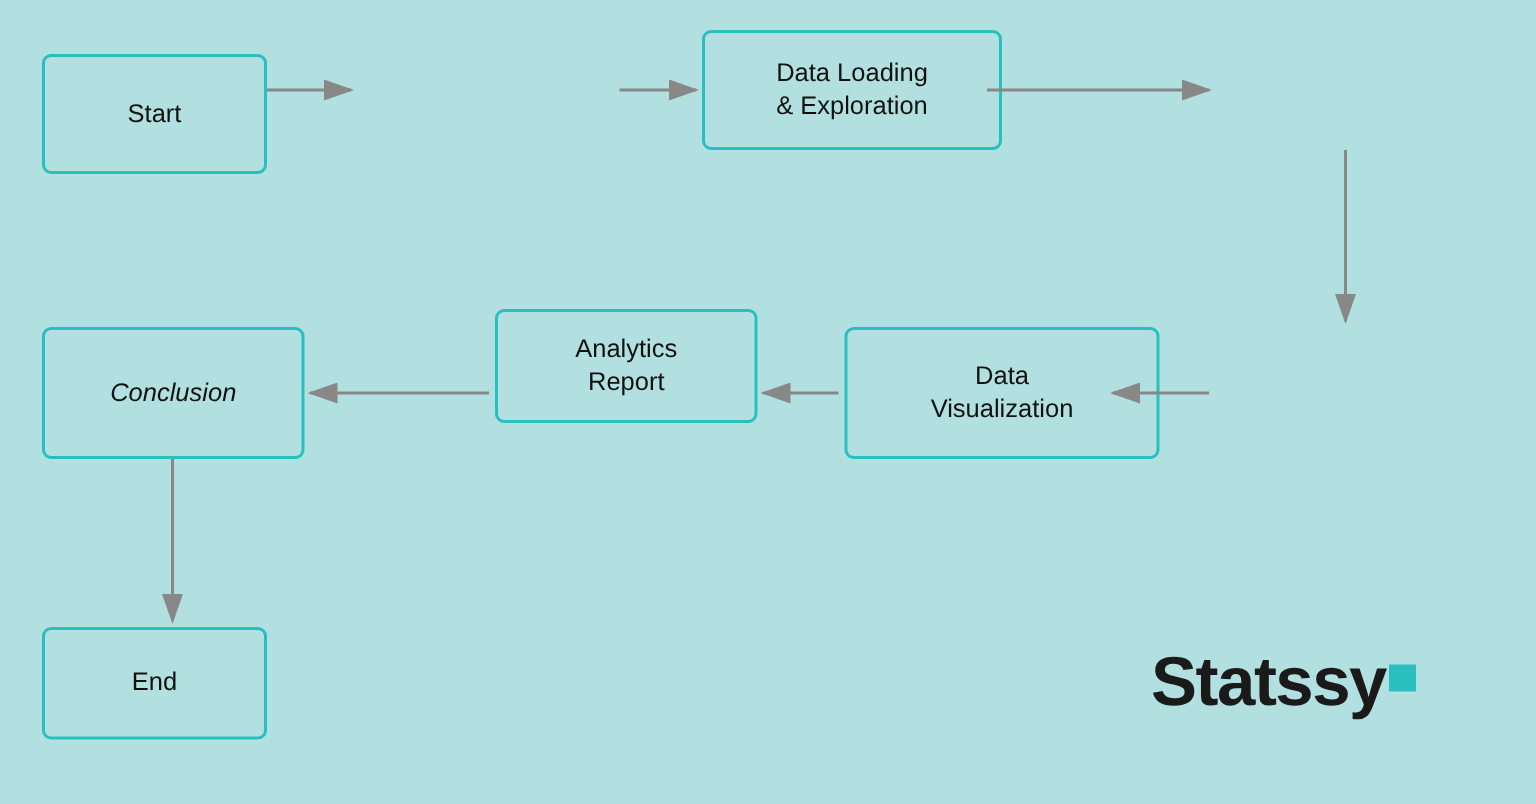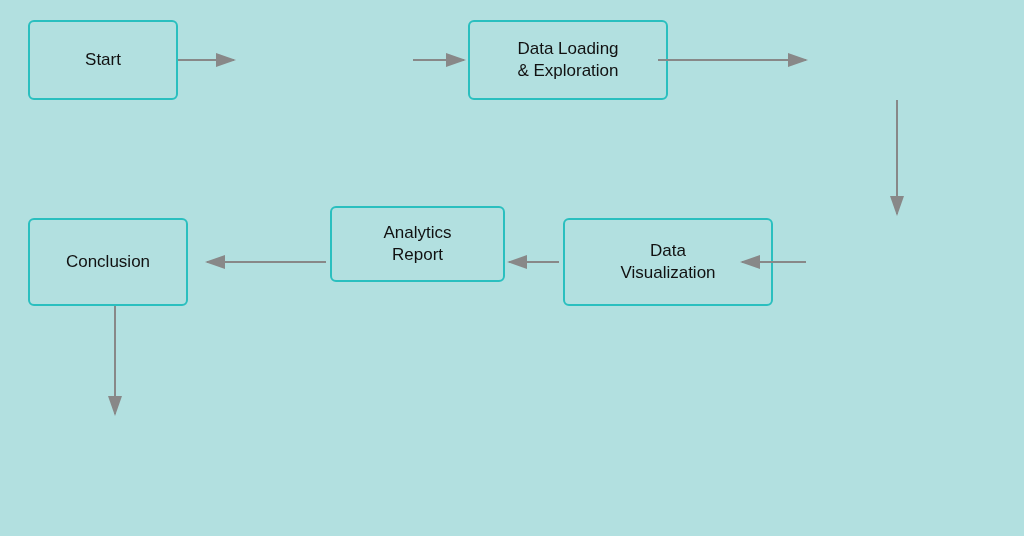--- a/index.html
+++ b/index.html
@@ -67,41 +67,44 @@
       margin-left: 2px;
       margin-bottom: 4px;
       flex-shrink: 0;
     }
   </style>
 </head>
 <body>
 
 <div class="flowchart">
 
-  <div class="node" style="left:28px; top:20px; width:150px; height:80px;">Start</div>
+  <div class="node" style="left:28px; top:36px; width:150px; height:80px;">Start</div>
 
 
   <div class="node" style="left:468px; top:20px; width:200px; height:80px;">
     Data Loading<br>&amp; Exploration
   </div>
 
 
 
   <div class="node" style="left:563px; top:218px; width:210px; height:88px;">
     Data<br>Visualization
   </div>
 
   <div class="node" style="left:330px; top:206px; width:175px; height:76px;">
     Analytics<br>Report
   </div>
 
-  <div class="node" style="left:28px; top:218px; width:160px; height:88px;">
+  <div class="node" style="left:28px; top:218px; width:175px; height:88px;font-style:italic;">
     Conclusion
   </div>
 
+  <div class="node" style="left:28px; top:418px; width:150px; height:75px;">
+    End
+  </div>
 
   <svg class="arrows">
     <defs>
       <marker id="arrowhead" markerWidth="10" markerHeight="7" refX="9" refY="3.5" orient="auto">
         <polygon points="0 0, 10 3.5, 0 7" fill="#888"></polygon>
       </marker>
     </defs>
 
     <line x1="178" y1="60" x2="234" y2="60" stroke="#888" stroke-width="2" marker-end="url(#arrowhead)"></line>
 
@@ -113,14 +116,18 @@
 
     <line x1="806" y1="262" x2="742" y2="262" stroke="#888" stroke-width="2" marker-end="url(#arrowhead)"></line>
 
     <line x1="559" y1="262" x2="509" y2="262" stroke="#888" stroke-width="2" marker-end="url(#arrowhead)"></line>
 
     <line x1="326" y1="262" x2="207" y2="262" stroke="#888" stroke-width="2" marker-end="url(#arrowhead)"></line>
 
     <line x1="115" y1="306" x2="115" y2="414" stroke="#888" stroke-width="2" marker-end="url(#arrowhead)"></line>
   </svg>
 
+  <div class="statssy-logo">
+    <span class="statssy-text">Statssy</span>
+    <div class="statssy-dot"></div>
+  </div>
 
 </div>
 
 </body></html>

